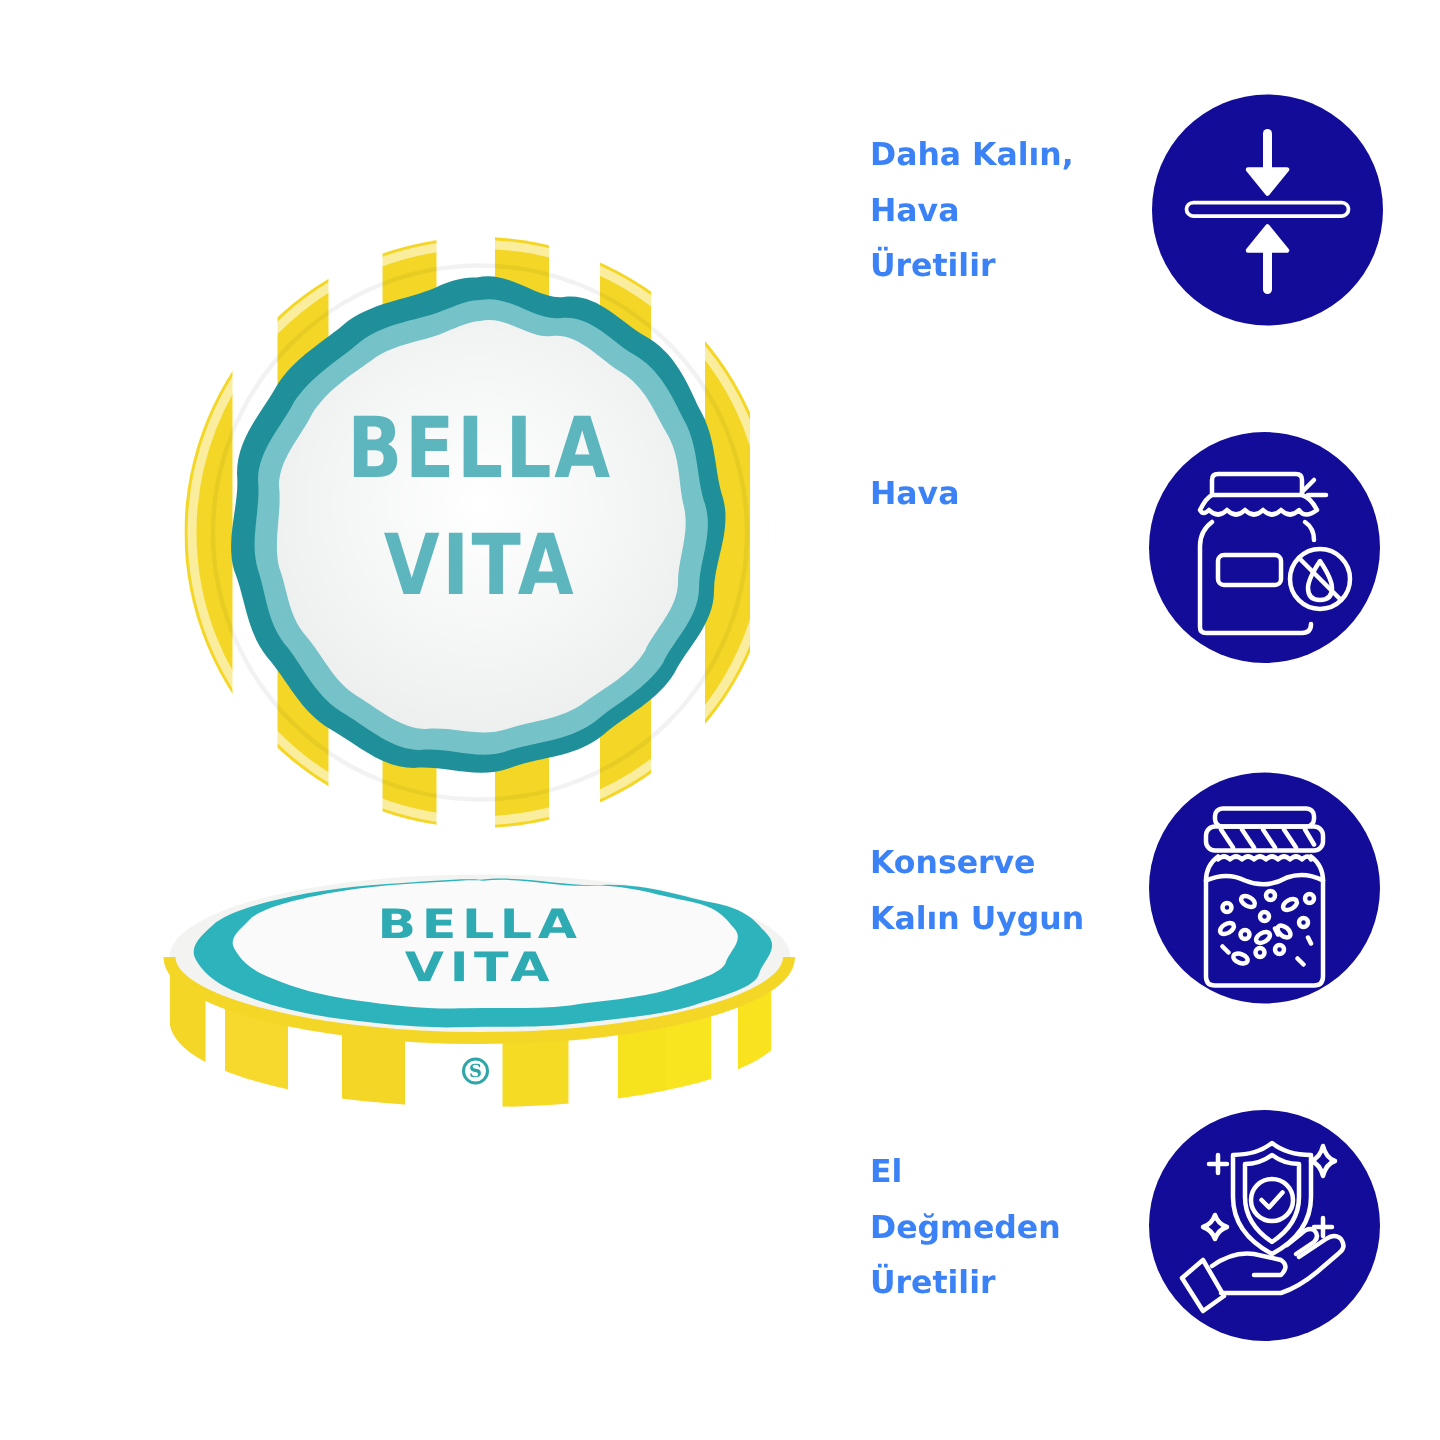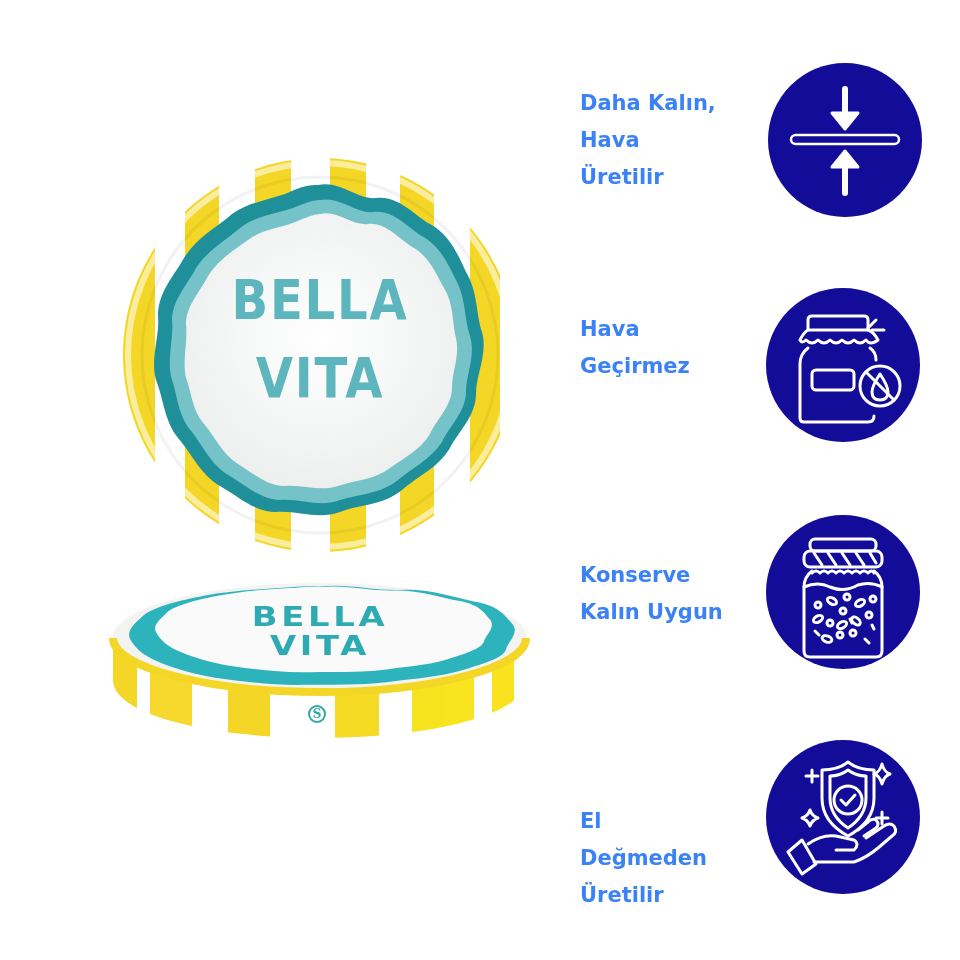--- a/index.html
+++ b/index.html
@@ -277,21 +277,20 @@
           <path d="M64,104 L77,88 L90,104 Z" fill="#ffffff" stroke-width="3"></path>
           <line x1="77" y1="102" x2="77" y2="130" stroke-width="6"></line>
         </g>
       </svg>
     </div>
   </div>
 
   <div class="feature" style="top:285px;">
     <div class="feature-label" style="top:26px;">
       <span>Hava</span>
-      <span>Geçirmez</span>
     </div>
     <div class="feature-icon" style="left:186px; top:3px;">
       <svg viewBox="0 0 154 154">
         <g fill="none" stroke="#ffffff" stroke-width="3" stroke-linecap="round" stroke-linejoin="round">
 
           <path d="M42,42 L42,32 Q42,28 46,28 L98,28 Q102,28 102,32 L102,42"></path>
 
           <path d="M34,52 Q38,44 42,42 L102,42 Q108,44 112,52 Q104,58 100,52 Q94,58 88,52 Q82,58 76,52 Q70,58 64,52 Q58,58 52,52 Q46,58 40,52 Q36,56 34,52 Z"></path>
 
           <path d="M102,40 L110,32 M106,42 L118,42"></path>
@@ -343,21 +342,21 @@
           <ellipse cx="61" cy="124" rx="5" ry="3" transform="rotate(20 61 124)"></ellipse>
           <circle cx="74" cy="120" r="3"></circle>
           <circle cx="87" cy="118" r="3"></circle>
           <path d="M49,116 L53,120 M84,104 L86,108 M99,124 L103,128 M106,110 L108,114"></path>
         </g>
       </svg>
     </div>
   </div>
 
   <div class="feature" style="top:737px;">
-    <div class="feature-label" style="top:26px;margin-top:40px;">
+    <div class="feature-label" style="top:26px;">
       <span>El</span>
       <span>Değmeden</span>
       <span>Üretilir</span>
     </div>
     <div class="feature-icon" style="left:186px; top:3px;">
       <svg viewBox="0 0 154 154">
         <g fill="none" stroke="#ffffff" stroke-width="3" stroke-linecap="round" stroke-linejoin="round">
 
           <path d="M82,22 Q92,30 108,30 L108,58 Q108,82 82,96 Q56,82 56,58 L56,30 Q72,30 82,22 Z"></path>
           <path d="M82,30 Q90,36 100,36 L100,58 Q100,76 82,88 Q64,76 64,58 L64,36 Q74,36 82,30 Z"></path>

